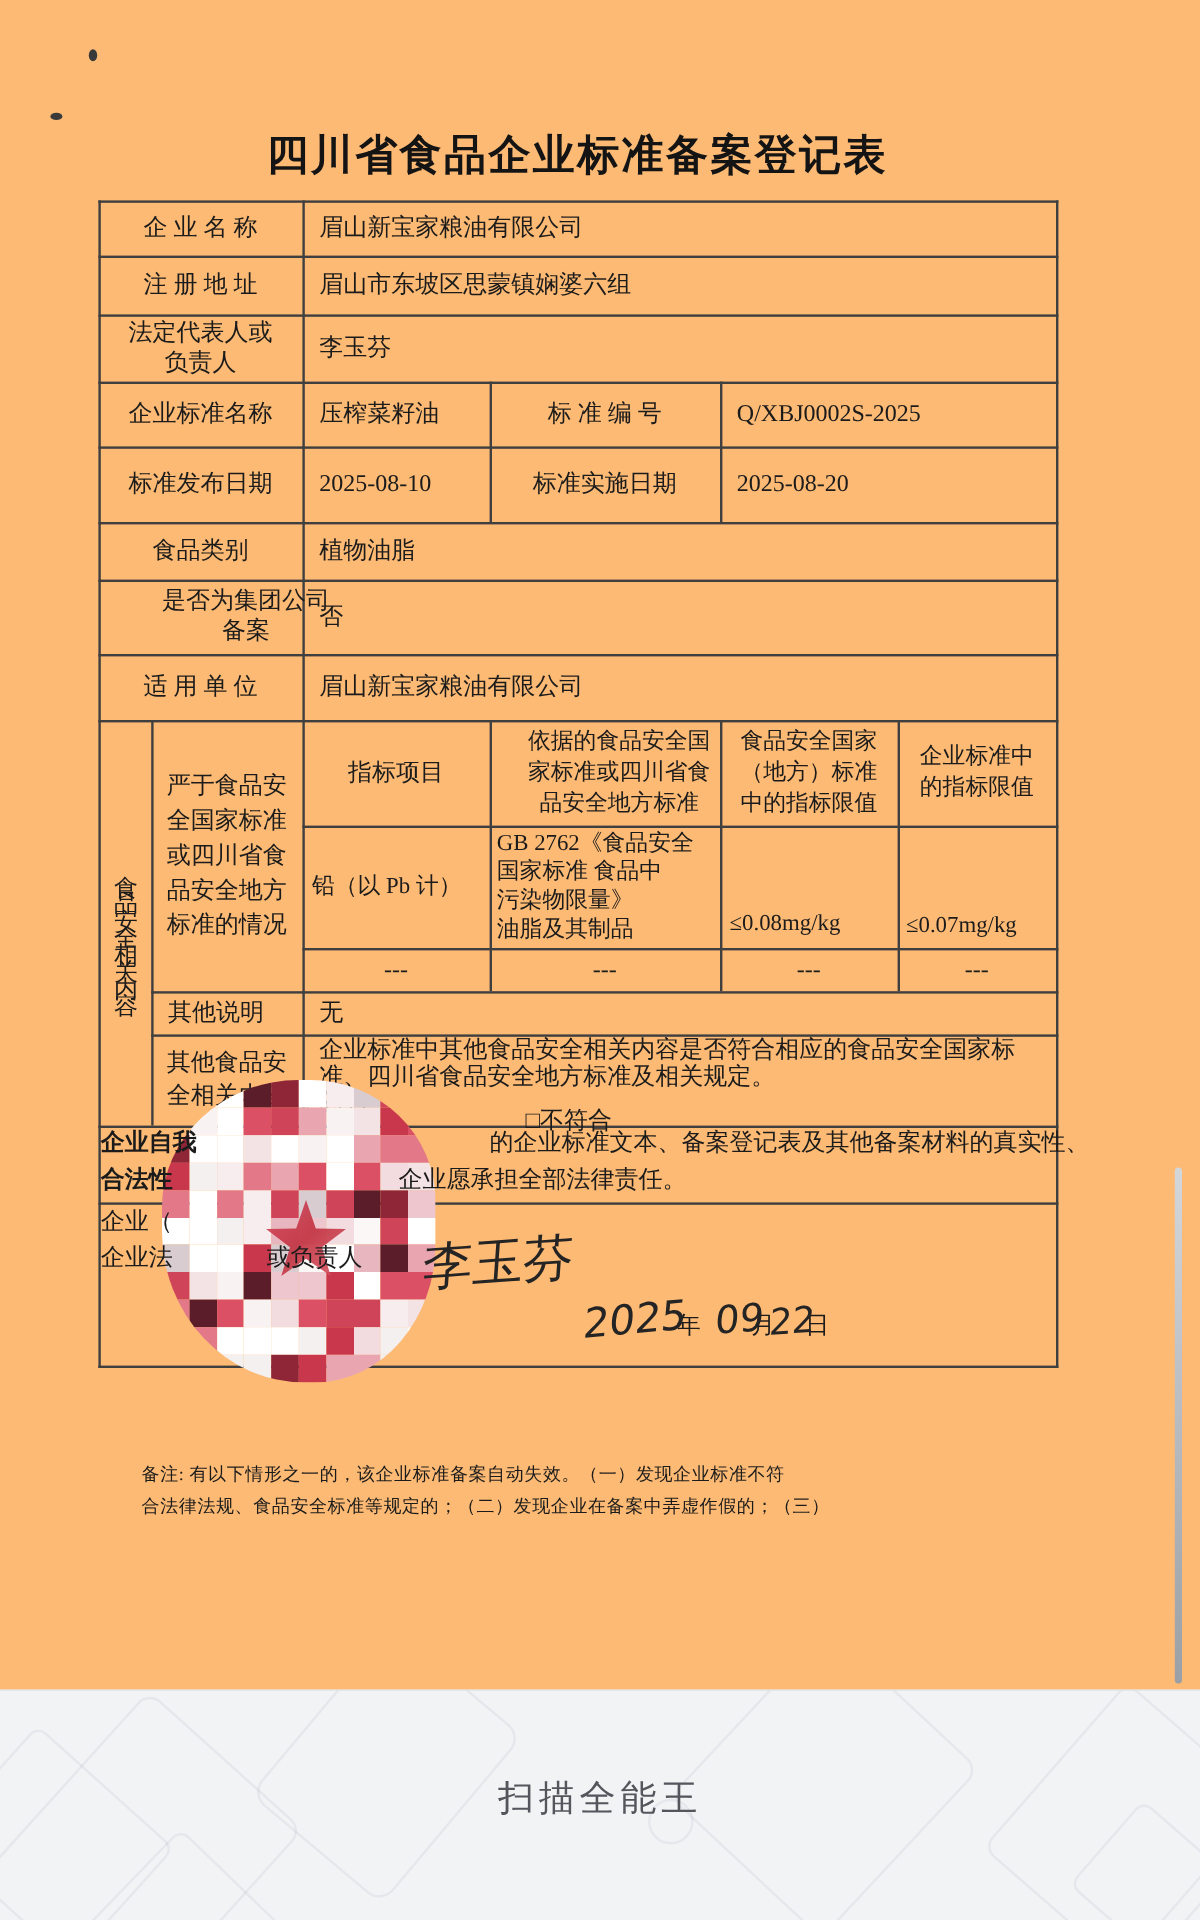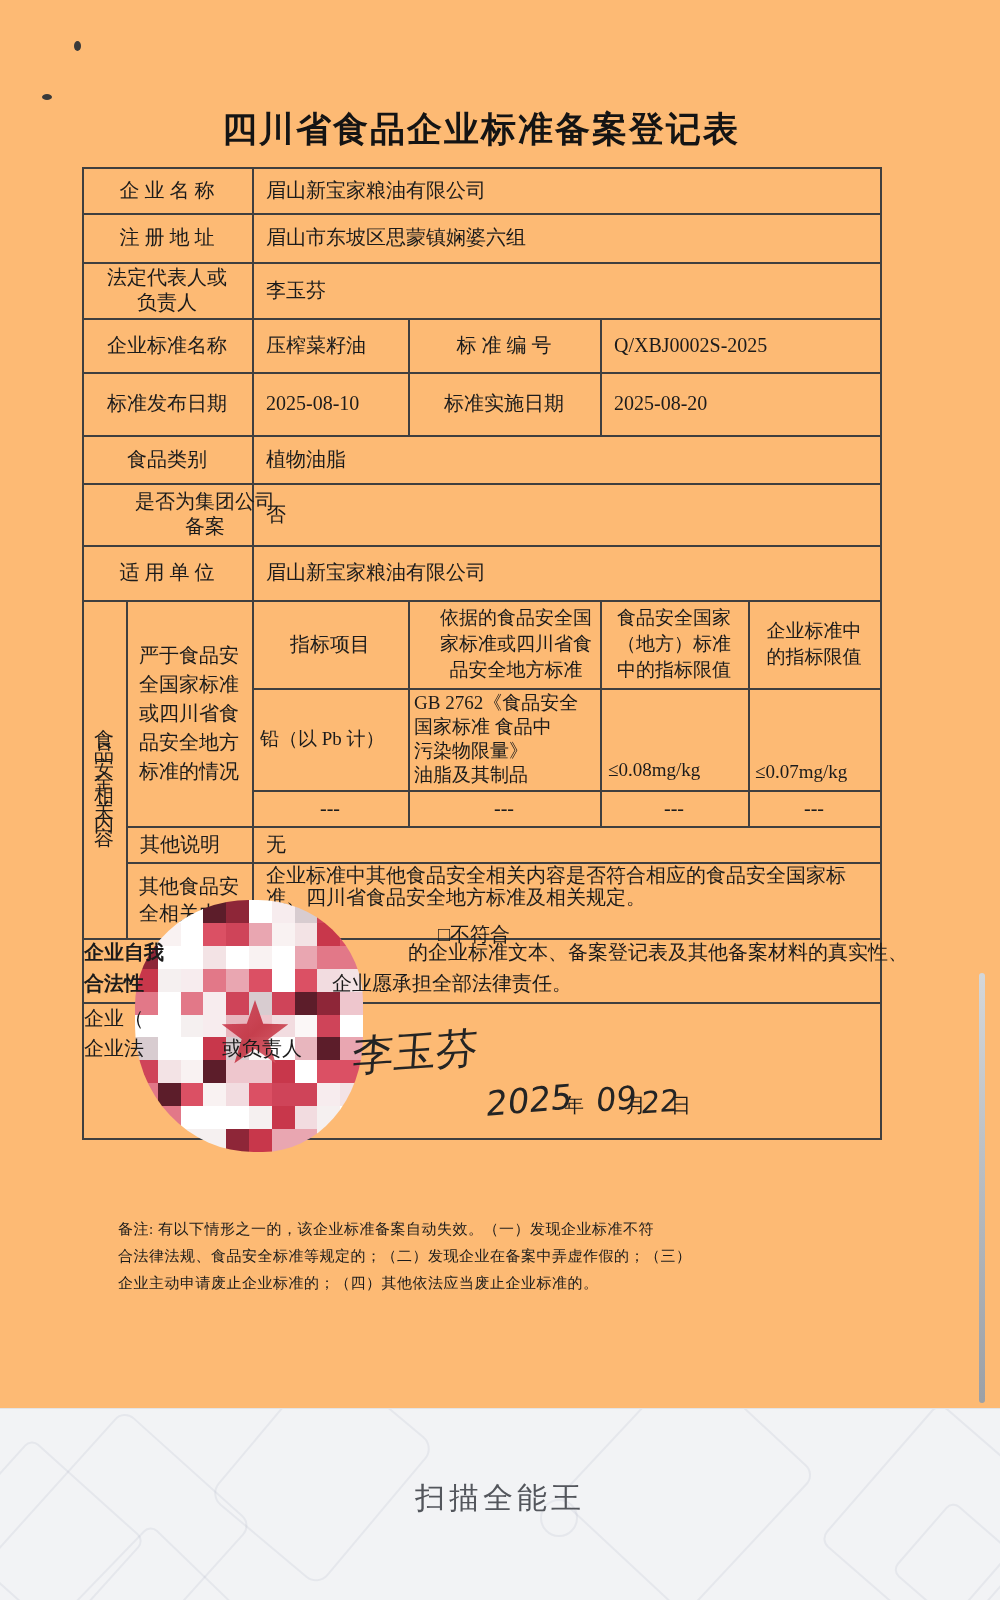--- a/index.html
+++ b/index.html
@@ -288,21 +288,20 @@
             <stop offset="1" stop-color="#d95a66"></stop>
         </linearGradient>
       </defs>
       <polygon points="37,2 45.2,25.7 70.3,26.2 50.3,41.3 57.6,65.3 37,51 16.4,65.3 23.7,41.3 3.7,26.2 28.8,25.7" fill="url(#starg)" opacity="0.9"></polygon>
     </svg>
   </div>
 
   <div style="position:absolute;left:118px;top:1216px;width:780px;font-size:15px;line-height:27px;z-index:20;letter-spacing:0.5px;">
     <span style="display:block;">备注: 有以下情形之一的，该企业标准备案自动失效。（一）发现企业标准不符</span>
     <span style="display:block;">合法律法规、食品安全标准等规定的；（二）发现企业在备案中弄虚作假的；（三）</span>
-    <span style="display:block;">企业主动申请废止企业标准的；（四）其他依法应当废止企业标准的。</span>
   </div>
 
   <div class="footer">
     <div class="fshape" style="left:30px;top:30px;width:170px;height:210px;border-radius:14px;transform:rotate(42deg);"></div>
     <div class="fshape" style="left:-40px;top:60px;width:150px;height:150px;border-radius:10px;transform:rotate(42deg);"></div>
     <div class="fshape" style="left:250px;top:-30px;width:140px;height:180px;border-radius:16px;transform:rotate(40deg);"></div>
     <div class="fshape" style="left:540px;top:90px;width:34px;height:34px;border-radius:50%;"></div>
     <div class="fshape" style="left:600px;top:-20px;width:170px;height:190px;border-radius:14px;transform:rotate(43deg);"></div>
     <div class="fshape" style="left:860px;top:20px;width:150px;height:180px;border-radius:12px;transform:rotate(41deg);"></div>
     <div class="fshape" style="left:910px;top:110px;width:90px;height:90px;border-radius:10px;transform:rotate(41deg);"></div>

